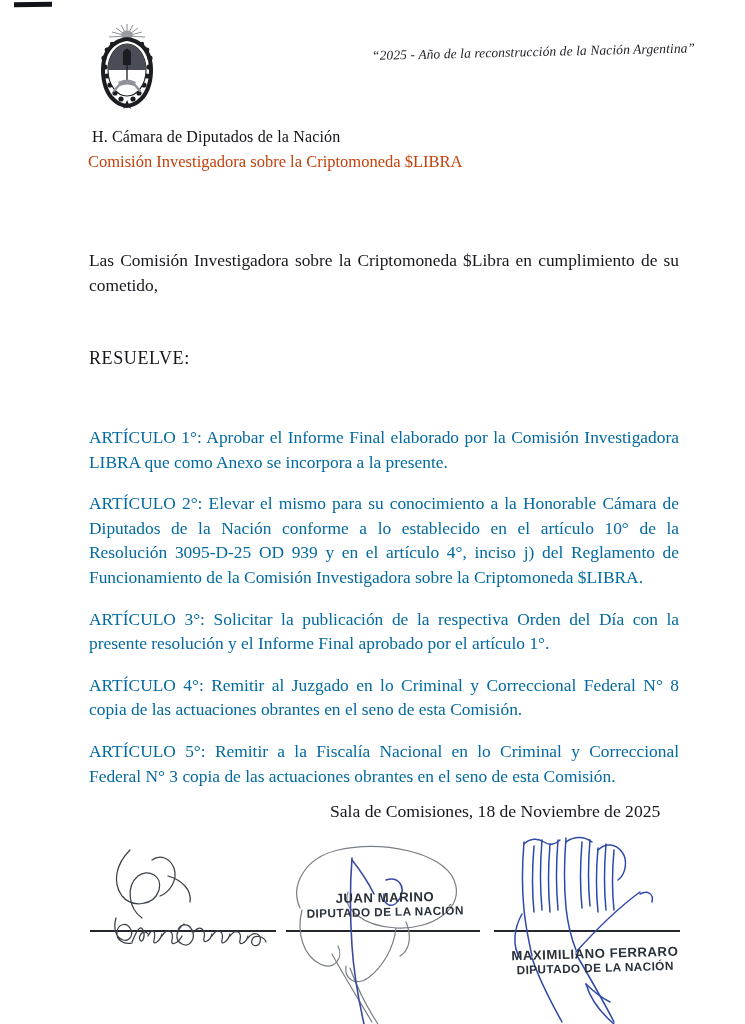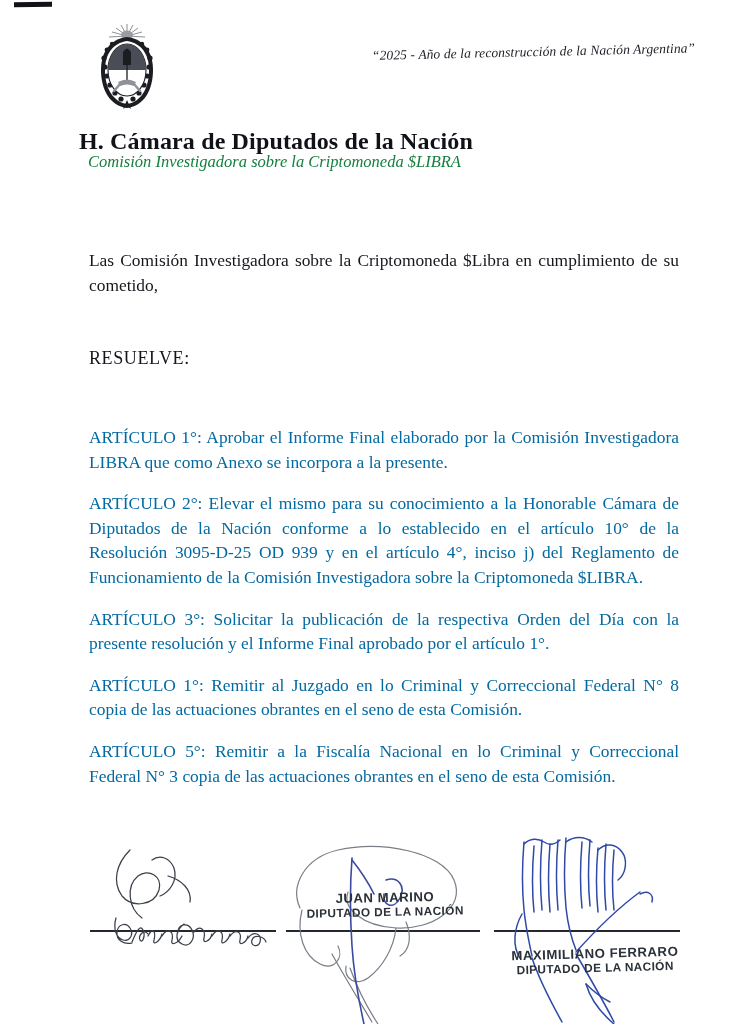--- a/index.html
+++ b/index.html
@@ -47,35 +47,34 @@
     font-style: italic;
     font-size: 13.5px;
     color: #202228;
     letter-spacing: 0.1px;
     transform: rotate(-1.35deg);
     transform-origin: left center;
     white-space: nowrap;
   }
   .org-title {
     position: absolute;
-    left: 79px;
+    left: 92px;
     top: 128px;
-    font-size: 24px;
-    font-weight: bold;
+    font-size: 16px;
+    font-weight: normal;
     letter-spacing: 0.15px;
     color: #101218;
     white-space: nowrap;
   }
   .org-sub {
     position: absolute;
     left: 88px;
     top: 152px;
     font-size: 16.5px;
-    font-style: italic;
-    color: #15803d;
+    color: #c2410c;
     white-space: nowrap;
   }
 
   
   .body-block {
     position: absolute;
     left: 89px;
     top: 248px;
     width: 590px;
   }
@@ -232,24 +231,25 @@
   <div class="body-block">
     <p class="para">Las Comisión Investigadora sobre la Criptomoneda $Libra en cumplimiento de su cometido,</p>
   </div>
 
   <div class="resuelve">RESUELVE:</div>
 
   <div class="articles">
     <p class="art">ARTÍCULO 1°: Aprobar el Informe Final elaborado por la Comisión Investigadora LIBRA que como Anexo se incorpora a la presente.</p>
     <p class="art">ARTÍCULO 2°: Elevar el mismo para su conocimiento a la Honorable Cámara de Diputados de la Nación conforme a lo establecido en el artículo 10° de la Resolución 3095-D-25 OD 939 y en el artículo 4°, inciso j) del Reglamento de Funcionamiento de la Comisión Investigadora sobre la Criptomoneda $LIBRA.</p>
     <p class="art">ARTÍCULO 3°: Solicitar la publicación de la respectiva Orden del Día con la presente resolución y el Informe Final aprobado por el artículo 1°.</p>
-    <p class="art">ARTÍCULO 1°: Remitir al Juzgado en lo Criminal y Correccional Federal N° 8 copia de las actuaciones obrantes en el seno de esta Comisión.</p>
+    <p class="art">ARTÍCULO 4°: Remitir al Juzgado en lo Criminal y Correccional Federal N° 8 copia de las actuaciones obrantes en el seno de esta Comisión.</p>
     <p class="art">ARTÍCULO 5°: Remitir a la Fiscalía Nacional en lo Criminal y Correccional Federal N° 3 copia de las actuaciones obrantes en el seno de esta Comisión.</p>
   </div>
 
+  <div class="dateline">Sala de Comisiones, 18 de Noviembre de 2025</div>
 
   <div class="sig-line l1"></div>
   <div class="sig-line l2"></div>
   <div class="sig-line l3"></div>
 
   <svg id="sig-carro" class="sig-svg" viewBox="0 0 200 110">
     <g fill="none" stroke="#3a3f48" stroke-width="1.25" stroke-linecap="round">
       <path d="M34 4 C20 18 16 36 26 50 C36 62 58 60 63 44 C67 30 52 22 42 30 C30 40 32 62 46 72"></path>
       <path d="M20 72 C17 82 20 92 27 94 C34 96 38 88 34 82 C30 76 22 78 21 86 C20 94 28 99 36 97"></path>
       <path d="M36 96 C40 86 44 78 47 84 C50 90 46 98 44 94 C42 90 48 82 52 88"></path>

